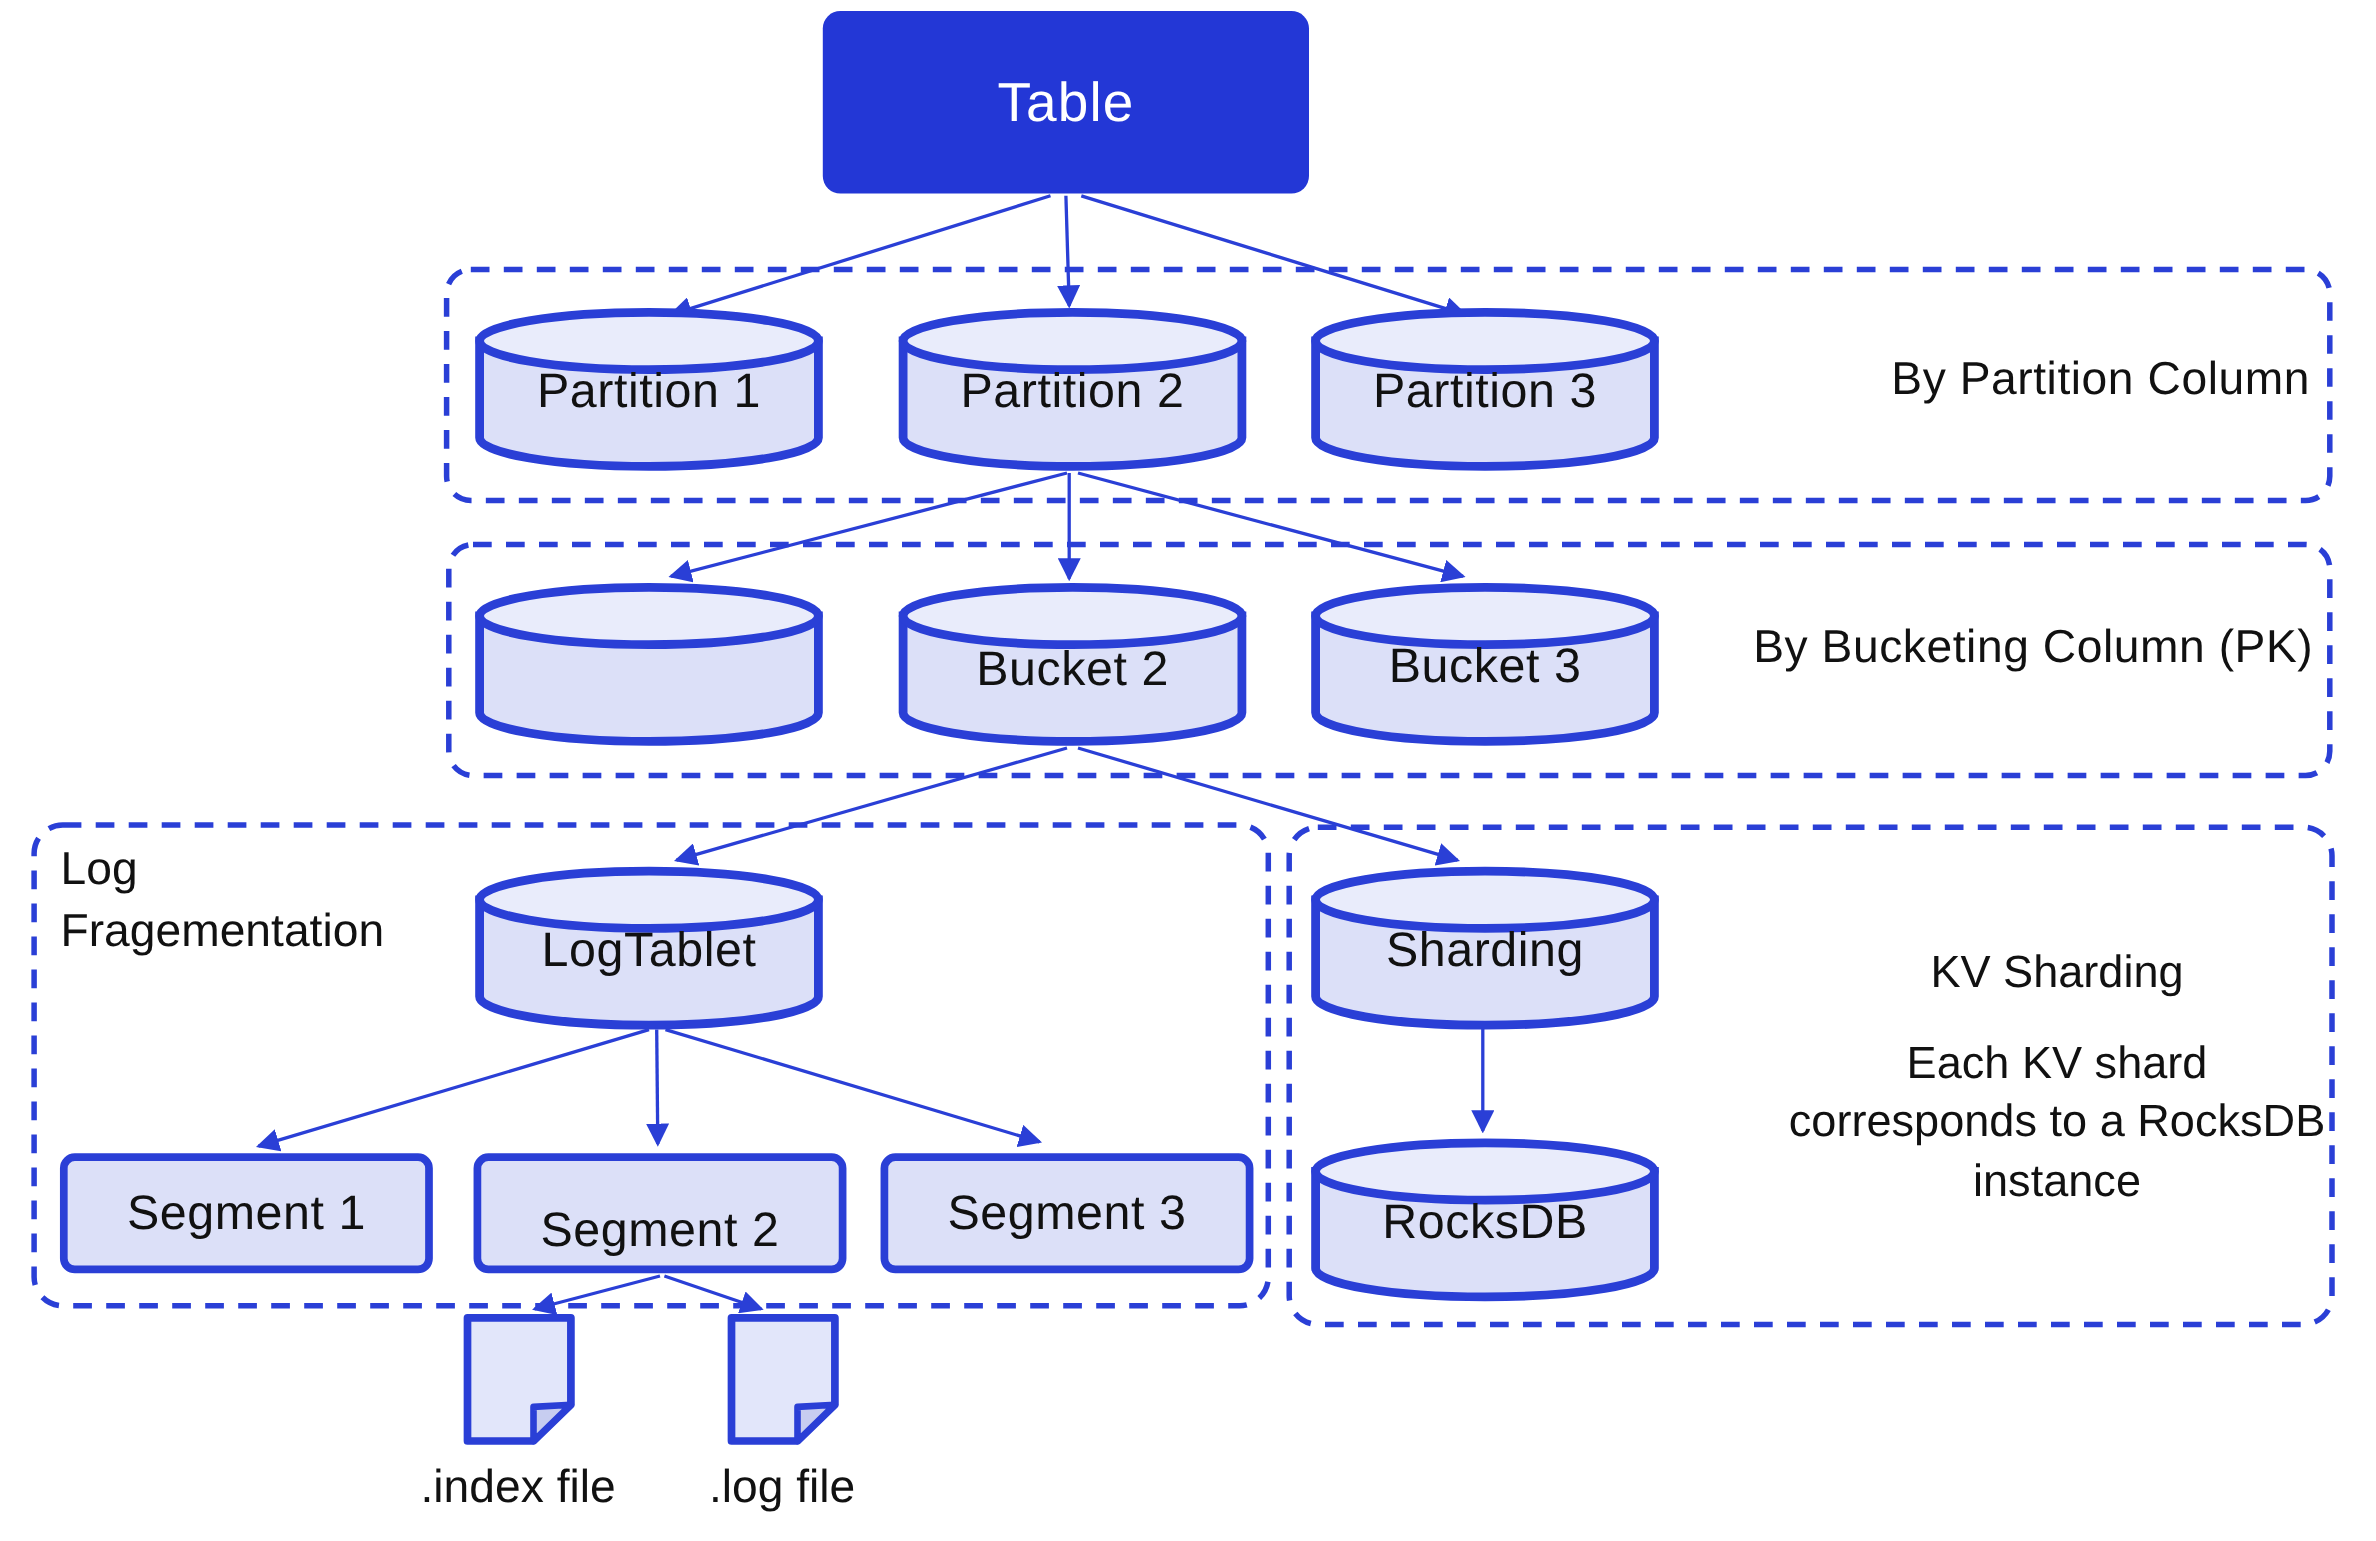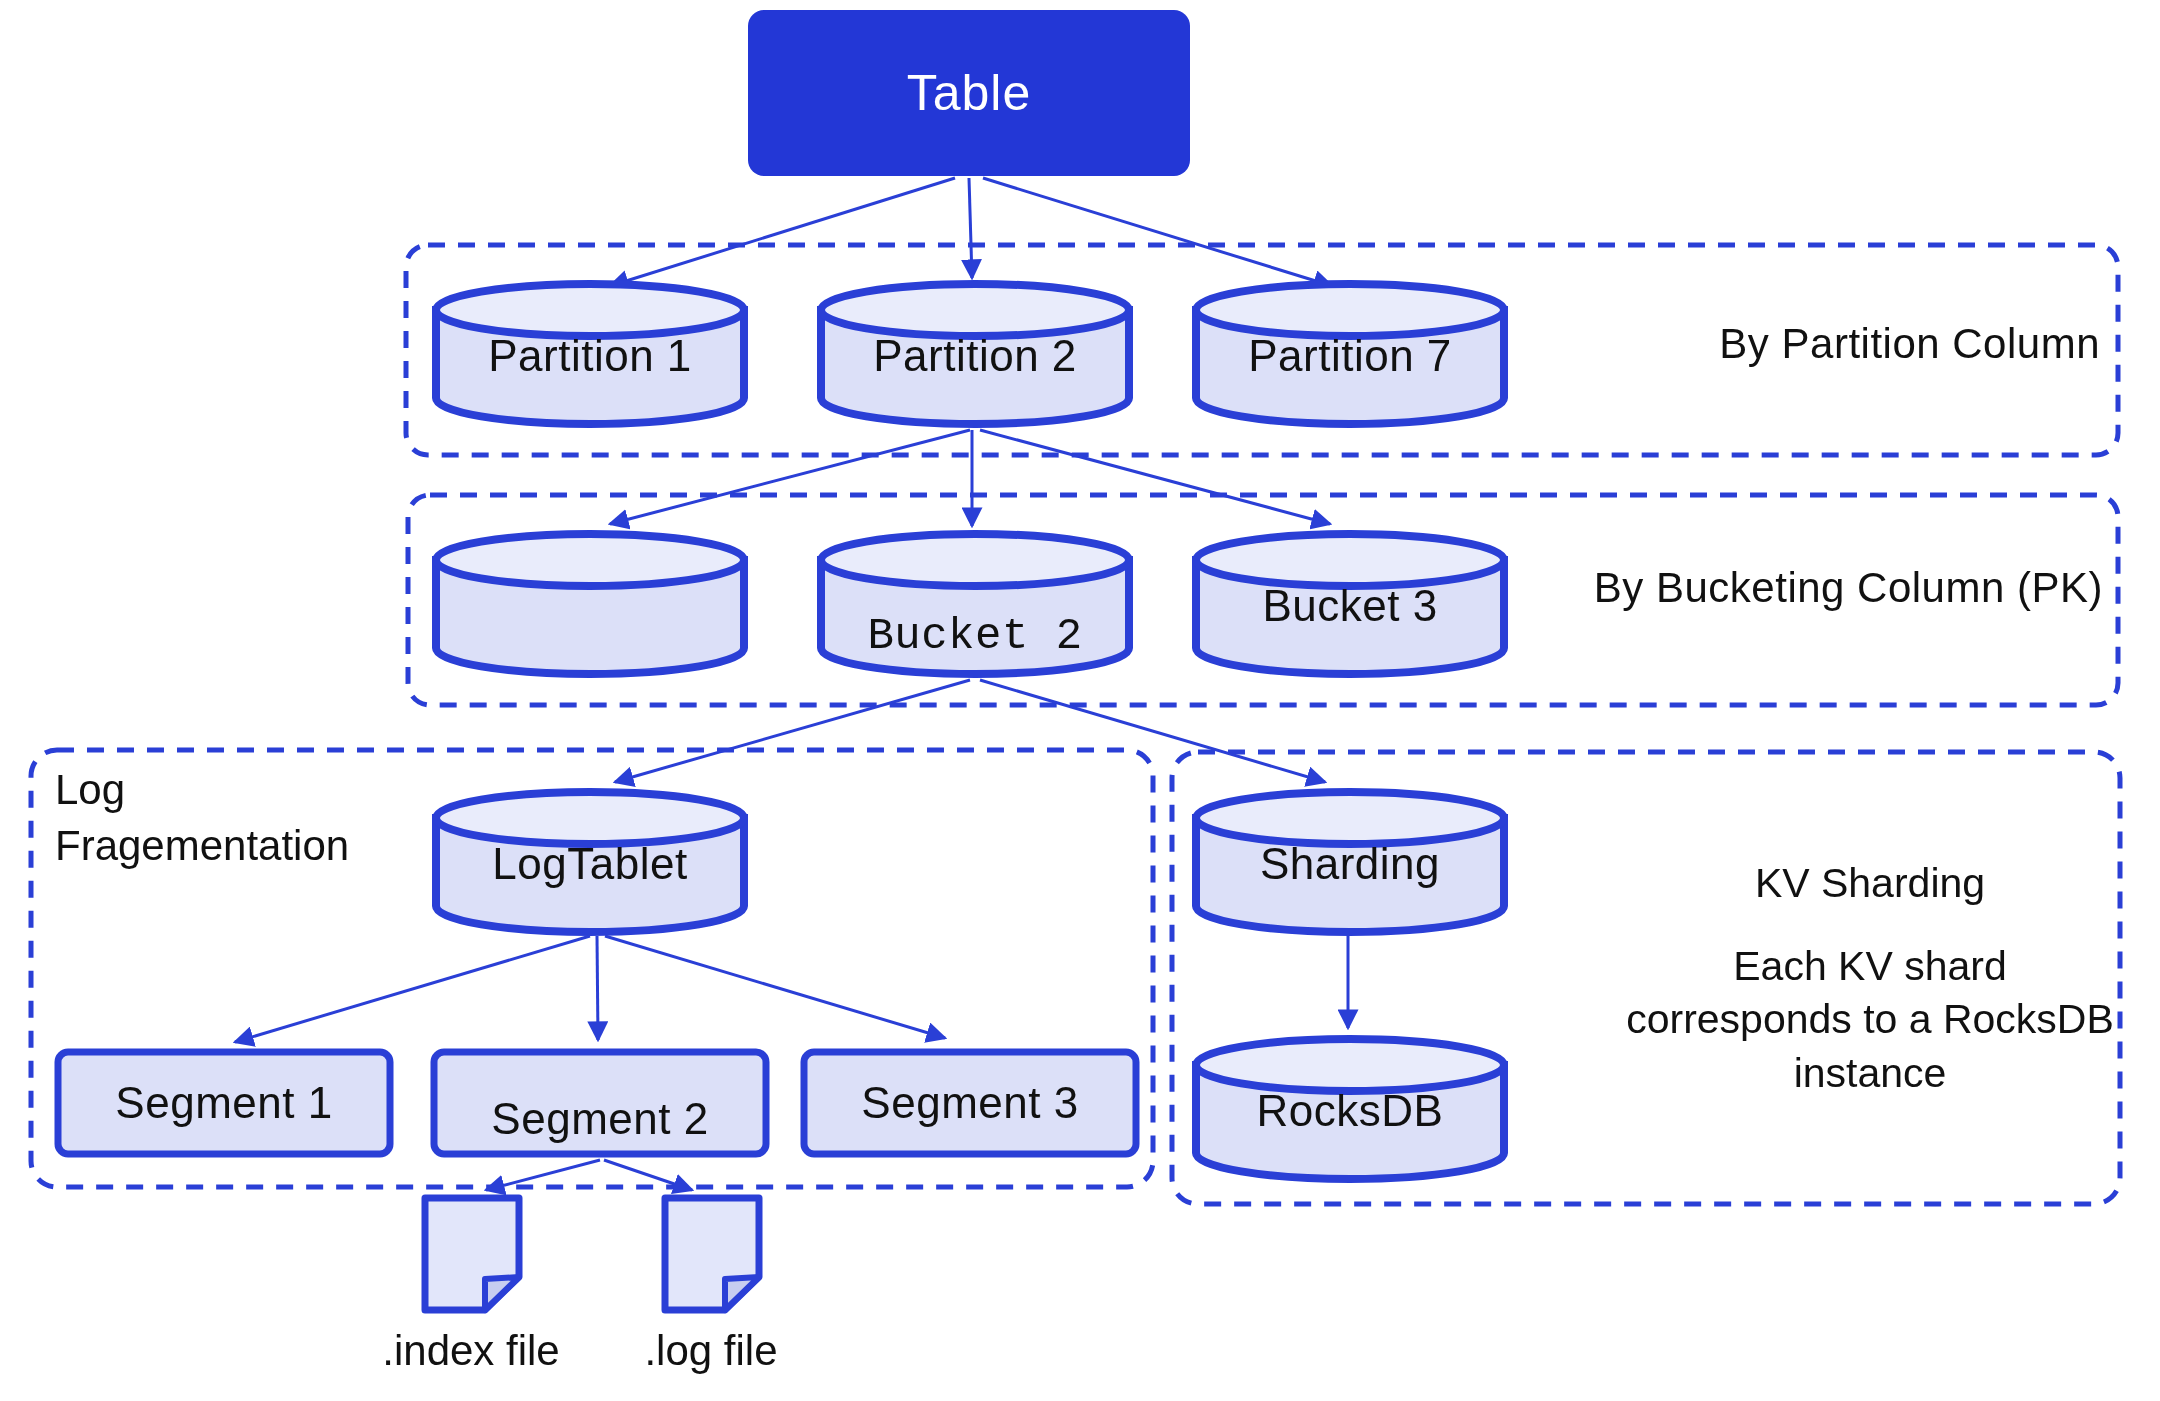--- a/index.html
+++ b/index.html
@@ -136,24 +136,24 @@
     <use href="#doc" x="420" y="1193" width="104" height="122"></use>
     <use href="#doc" x="660" y="1193" width="104" height="122"></use>
   </svg>
 
   <div id="table-node">
     <span>Table</span>
   </div>
 
   <div class="lbl" style="left:430px;top:296px;width:320px;height:120px;">Partition 1</div>
   <div class="lbl" style="left:815px;top:296px;width:320px;height:120px;">Partition 2</div>
-  <div class="lbl" style="left:1190px;top:296px;width:320px;height:120px;">Partition 7</div>
+  <div class="lbl" style="left:1190px;top:296px;width:320px;height:120px;">Partition 3</div>
   <div class="caption right" style="left:1600px;top:318px;width:500px;line-height:52px;">By Partition Column</div>
 
-  <div class="lbl" style="left:815px;top:576px;width:320px;height:120px;font-family:Liberation Mono, monospace;">Bucket 2</div>
+  <div class="lbl" style="left:815px;top:549px;width:320px;height:120px;">Bucket 2</div>
   <div class="lbl" style="left:1190px;top:546px;width:320px;height:120px;">Bucket 3</div>
   <div class="caption right" style="left:1550px;top:562px;width:553px;line-height:52px;">By Bucketing Column (PK)</div>
 
   <div id="log-caption" class="multiline">Log Fragementation</div>
   <div class="lbl" style="left:430px;top:804px;width:320px;height:120px;">LogTablet</div>
   <div class="lbl" style="left:54px;top:1048px;width:340px;height:110px;">Segment 1</div>
   <div class="lbl" style="left:430px;top:1048px;width:340px;height:110px;margin-top:16px;">Segment 2</div>
   <div class="lbl" style="left:800px;top:1048px;width:340px;height:110px;">Segment 3</div>
   <div class="filelabel" style="left:561px;">.log file</div>
   <div class="filelabel" style="left:321px;">.index file</div>

